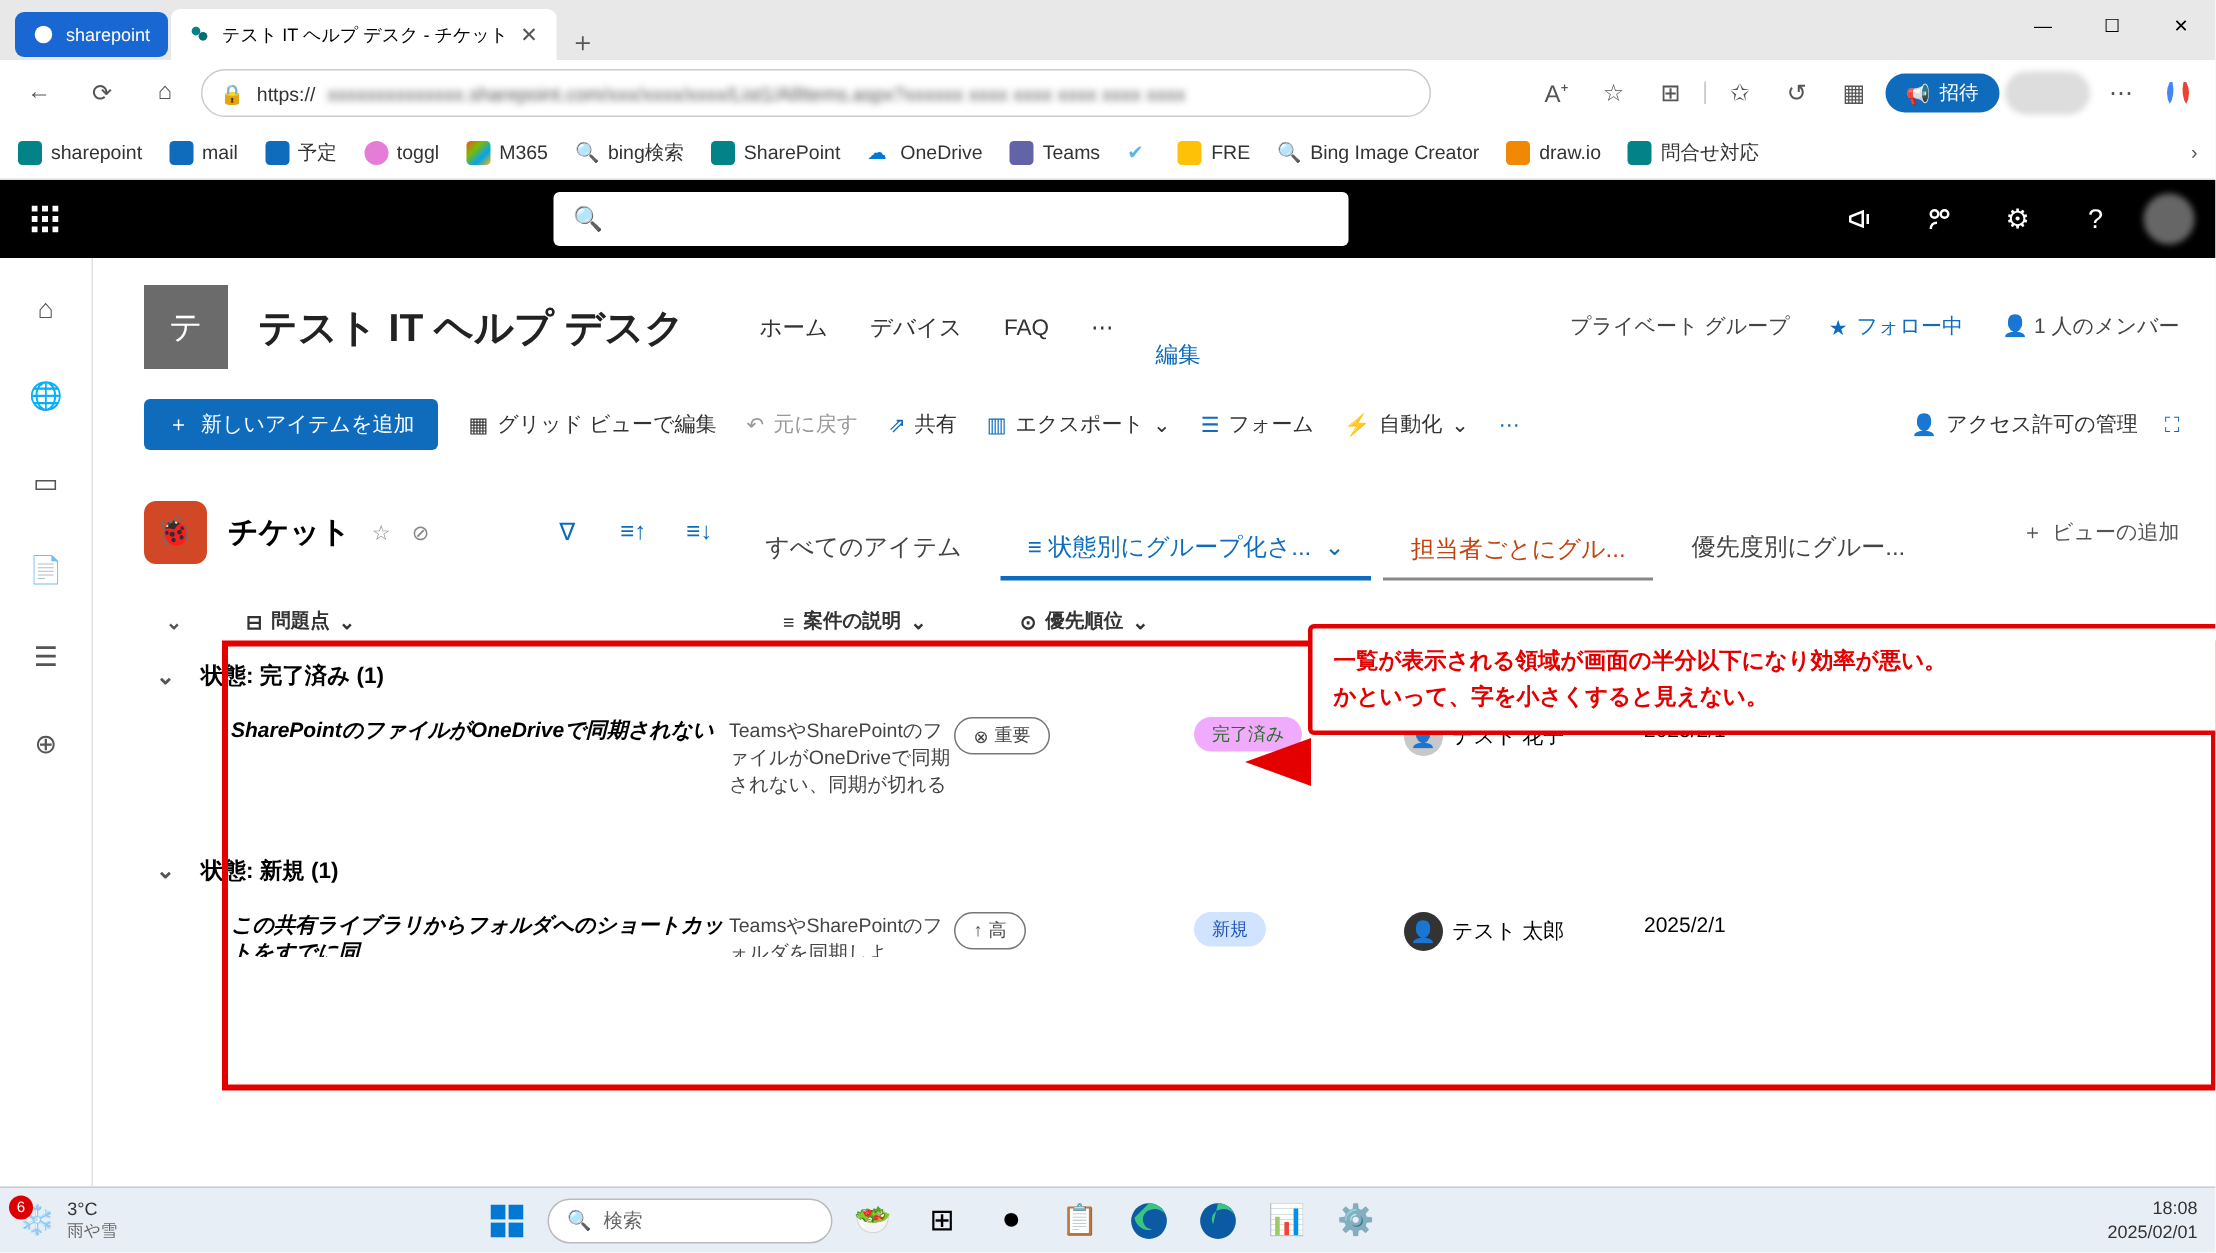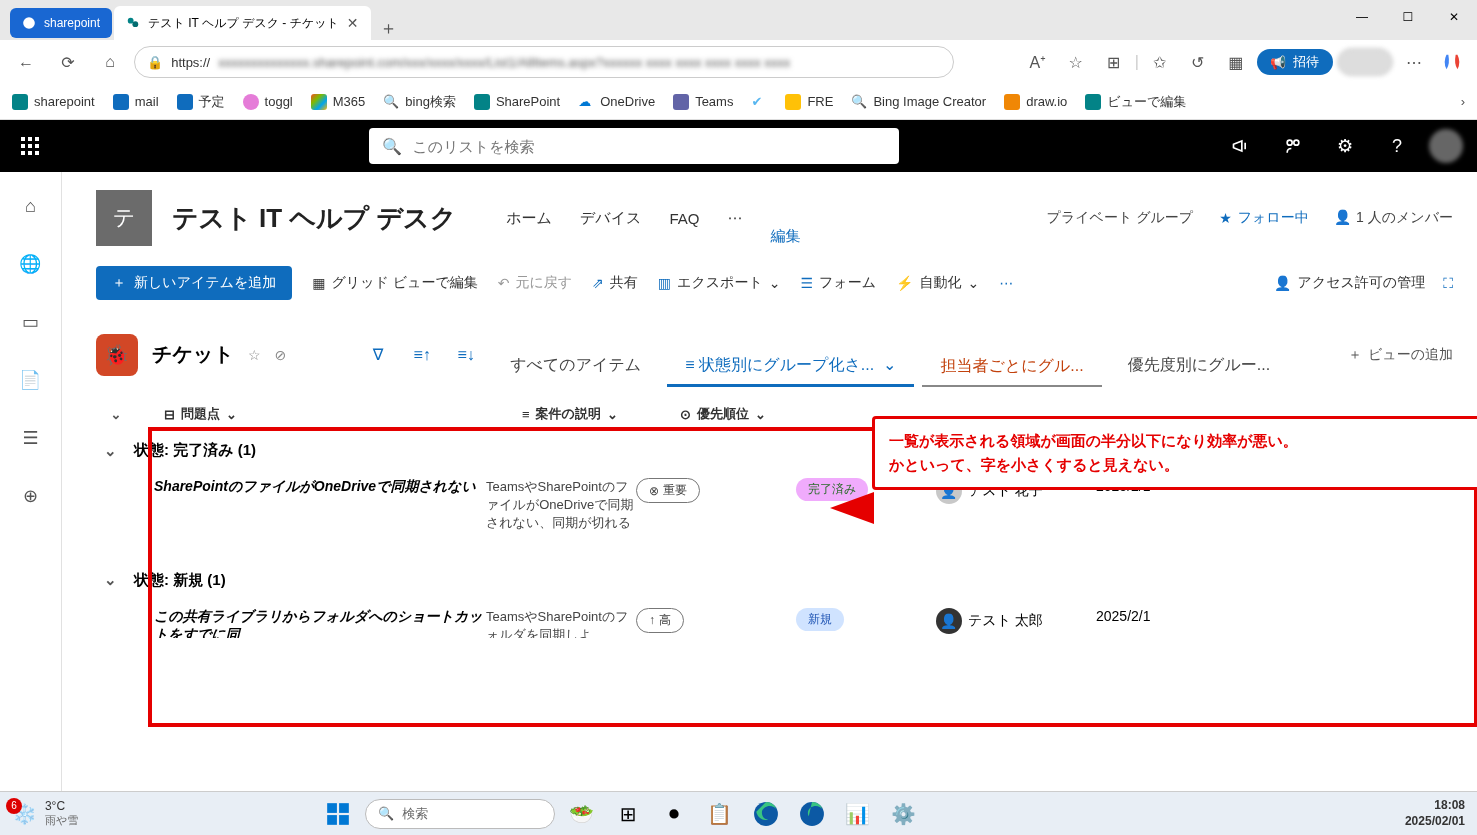--- a/index.html
+++ b/index.html
@@ -105,21 +105,21 @@
 
 
 .taskbar { position: absolute; bottom: 0; left: 0; right: 0; height: 44px; background: #e8eef5; display: flex; align-items: center; padding: 0 12px; border-top: 1px solid #ccc; }
 .weather { display: flex; align-items: center; gap: 8px; font-size: 12px; color: #333; }
 .weather-ico { position: relative; font-size: 20px; }
 .weather-badge { position: absolute; top: -4px; left: -6px; background: #d00; color: #fff; width: 16px; height: 16px; border-radius: 50%; font-size: 10px; display: flex; align-items: center; justify-content: center; }
 .tb-center { margin: 0 auto; display: flex; align-items: center; gap: 8px; }
 .tb-search { width: 190px; height: 30px; background: #fff; border: 1px solid #bbb; border-radius: 16px; display: flex; align-items: center; padding: 0 12px; gap: 8px; font-size: 13px; color: #666; }
 .tb-ico { width: 38px; height: 38px; display: flex; align-items: center; justify-content: center; font-size: 20px; }
 .tb-ico img, .tb-ico svg { width: 26px; height: 26px; }
-.tb-right { margin-left: auto; text-align: right; font-size: 12px; color: #333; line-height: 1.3; font-weight: bold; }
+.tb-right { margin-left: auto; text-align: right; font-size: 12px; color: #333; line-height: 1.3; }
 
 svg { display: block; }
 </style>
 </head>
 <body>
 
 <div class="browser-top">
   <div class="tab-strip">
     <div class="tab pinned">
       <svg width="14" height="14" viewBox="0 0 24 24" fill="#fff">
@@ -222,21 +222,21 @@
     <div class="fav">
         <span class="fav-ico" style="color:#00809d">🔍</span>
         <span>Bing Image Creator</span>
       </div>
     <div class="fav">
         <span class="fav-ico" style="background:#f08705;border-radius:3px"></span>
         <span>draw.io</span>
       </div>
     <div class="fav">
         <span class="fav-ico" style="background:#038387;border-radius:3px"></span>
-        <span>ビューで編集</span>
+        <span>問合せ対応</span>
       </div>
     <div class="fav-overflow">›</div>
   </div>
 </div>
 
 <div class="suite-bar">
   <div class="waffle">
     <svg width="18" height="18" viewBox="0 0 18 18" fill="#fff">
         <rect x="0" y="0" width="4" height="4"></rect>
         <rect x="7" y="0" width="4" height="4"></rect>
@@ -244,21 +244,20 @@
         <rect x="0" y="7" width="4" height="4"></rect>
         <rect x="7" y="7" width="4" height="4"></rect>
         <rect x="14" y="7" width="4" height="4"></rect>
         <rect x="0" y="14" width="4" height="4"></rect>
         <rect x="7" y="14" width="4" height="4"></rect>
         <rect x="14" y="14" width="4" height="4"></rect>
       </svg>
   </div>
   <div class="search-box">
     <span>🔍</span>
-    <input placeholder="このリストを検索" style="">
   </div>
   <div class="suite-right">
     <div class="suite-ico">
       <svg width="20" height="20" viewBox="0 0 24 24" fill="none" stroke="#fff" stroke-width="2">
           <path d="M3 10v4l10 4V6z"></path>
           <path d="M17 8v8"></path>
         </svg>
     </div>
     <div class="suite-ico">
       <svg width="20" height="20" viewBox="0 0 24 24" fill="none" stroke="#fff" stroke-width="2">

